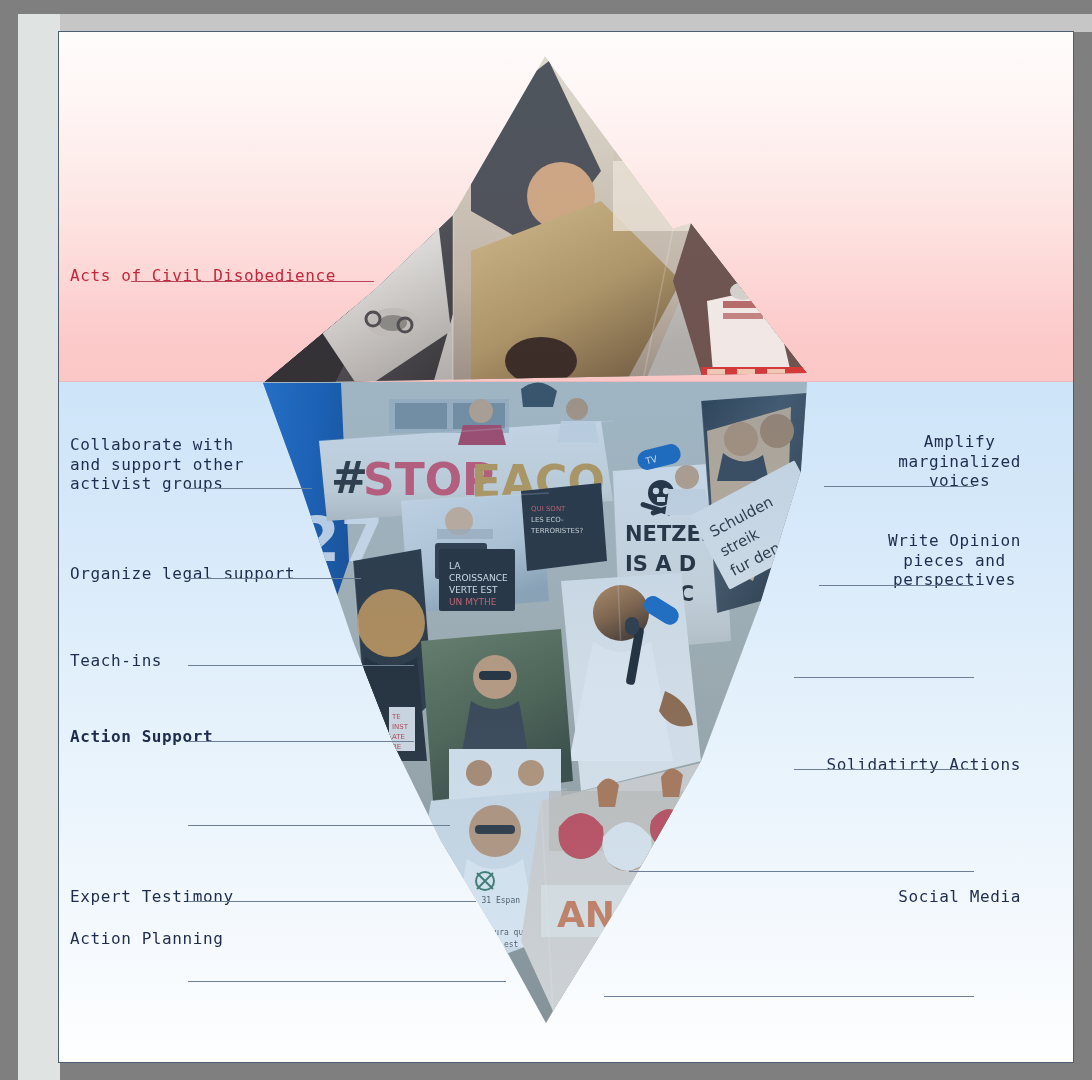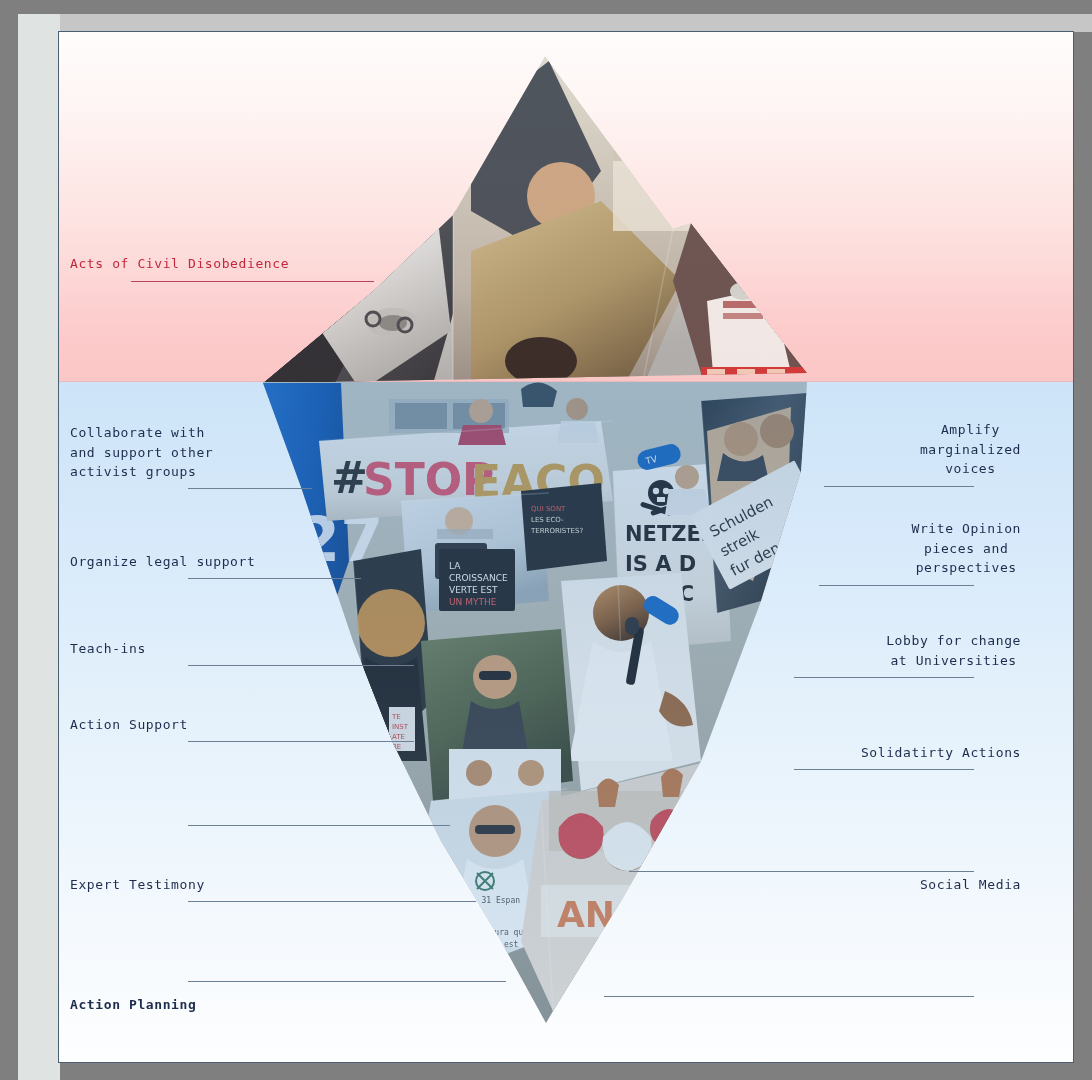--- a/index.html
+++ b/index.html
@@ -82,25 +82,26 @@
   }
 
   
   .label-col { position: absolute; }
   #col-left  { left: 56px;  top: 0; width: 420px; height: 1080px; }
   #col-right { left: 576px; top: 0; width: 460px; height: 1080px; }
 
   .label {
     position: absolute;
     font-family: "DejaVu Sans Mono", monospace;
-    font-size: 13px;
+    font-size: 16px;
     line-height: 19.6px;
     letter-spacing: 0.6px;
     color: #1e2c4d;
     white-space: pre;
+    margin-top: 12px;
   }
   .label.left  { left: 13px;  text-align: left; }
   .label.right { right: 16px; text-align: center; }
 
   .label.surface { color: #c2283c; }
 
   .rule {
     position: absolute;
     height: 0;
     border-top: 1px solid #6d7f95;
@@ -111,27 +112,27 @@
   #lab-surface-0 { top: 253px; }
   #rule-surface-0 { left: 130px; top: 280px; width: 243px; }
 
   
   #lab-l0 { top: 422px; }
   #rule-l0 { left: 131px; top: 487px; width: 124px; }
   #lab-l1 { top: 551px; }
   #rule-l1 { left: 131px; top: 577px; width: 173px; }
   #lab-l2 { top: 638px; }
   #rule-l2 { left: 131px; top: 664px; width: 226px; }
-  #lab-l3 { top: 714px; }
+  #lab-l3 { top: 714px; font-weight: bold; }
   #rule-l3 { left: 131px; top: 740px; width: 226px; }
   #lab-l4 { top: 798px; }
   #rule-l4 { left: 131px; top: 824px; width: 262px; }
   #lab-l5 { top: 874px; }
   #rule-l5 { left: 131px; top: 900px; width: 288px; }
-  #lab-l6 { top: 994px; font-weight: bold; }
+  #lab-l6 { top: 916px; }
   #rule-l6 { left: 131px; top: 980px; width: 318px; }
 
   
   #lab-r0 { top: 419px; }
   #rule-r0 { right: 63px; top: 485px; width: 150px; }
   #lab-r1 { top: 518px; }
   #rule-r1 { right: 63px; top: 584px; width: 155px; }
   #lab-r2 { top: 630px; }
   #rule-r2 { right: 63px; top: 676px; width: 180px; }
   #lab-r3 { top: 742px; }
@@ -456,22 +457,20 @@
         <div class="label right" id="lab-r0">Amplify
 marginalized
 voices</div>
         <div class="rule" id="rule-r0"></div>
 
         <div class="label right" id="lab-r1">Write Opinion
 pieces and
 perspectives</div>
         <div class="rule" id="rule-r1"></div>
 
-        <div class="label right" id="lab-r2">Lobby for change
-at Universities</div>
         <div class="rule" id="rule-r2"></div>
 
         <div class="label right" id="lab-r3">Solidatirty Actions</div>
         <div class="rule" id="rule-r3"></div>
 
         <div class="label right" id="lab-r4">Social Media</div>
         <div class="rule" id="rule-r4"></div>
 
         <div class="rule" id="rule-r5"></div>
       </div>

